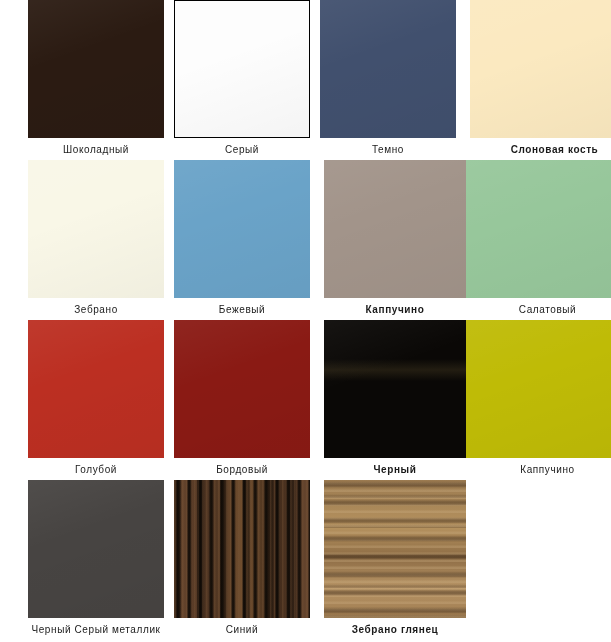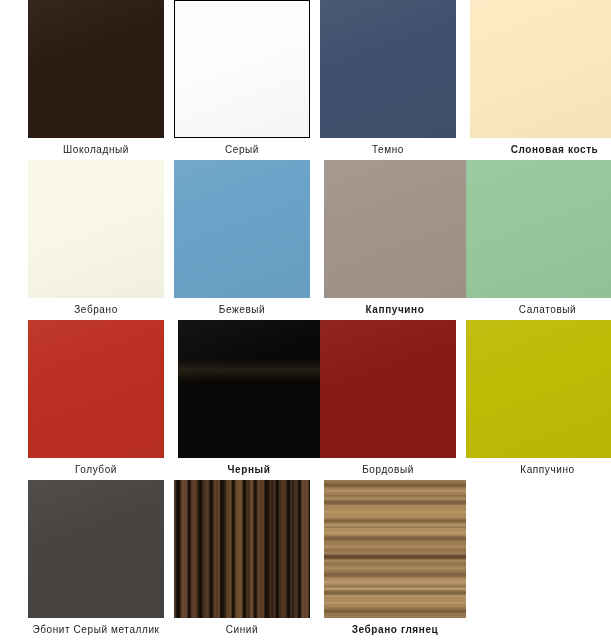--- a/index.html
+++ b/index.html
@@ -163,35 +163,35 @@
       <div class="swatch-label">Каппучино</div>
     </div>
     <div class="swatch-cell col3">
       <div class="swatch-chip painted" title="Салатовый" style="background-color: rgb(151, 199, 155);"></div>
       <div class="swatch-label">Салатовый</div>
     </div>
     <div class="swatch-cell col1">
       <div class="swatch-chip painted" title="Красный" style="background-color: rgb(188, 47, 34);"></div>
       <div class="swatch-label">Голубой</div>
     </div>
+    <div class="swatch-cell col3">
+      <div class="swatch-chip painted" title="Бордовый" style="background-color: rgb(138, 26, 20);"></div>
+      <div class="swatch-label">Бордовый</div>
+    </div>
     <div class="swatch-cell col4">
       <div class="swatch-chip painted sheen" title="Черный" style="background-color: rgb(10, 8, 6);"></div>
       <div class="swatch-label">Черный</div>
-    </div>
-    <div class="swatch-cell col3">
-      <div class="swatch-chip painted" title="Бордовый" style="background-color: rgb(138, 26, 20);"></div>
-      <div class="swatch-label">Бордовый</div>
     </div>
     <div class="swatch-cell col1">
       <div class="swatch-chip painted" title="Оливковый" style="background-color: rgb(191, 187, 6);"></div>
       <div class="swatch-label">Каппучино</div>
     </div>
     <div class="swatch-cell col2">
       <div class="swatch-chip painted" title="Темно Серый металлик" style="background-color: rgb(71, 68, 66);"></div>
-      <div class="swatch-label">Эбонит Серый металлик</div>
+      <div class="swatch-label">Черный Серый металлик</div>
     </div>
     <div class="swatch-cell col3">
       <div class="swatch-chip wood-vertical" title="Эбонит"></div>
       <div class="swatch-label">Синий</div>
     </div>
     <div class="swatch-cell col4">
       <div class="swatch-chip wood-horizontal" title="Зебрано глянец"></div>
       <div class="swatch-label">Зебрано глянец</div>
     </div>
   </div>

